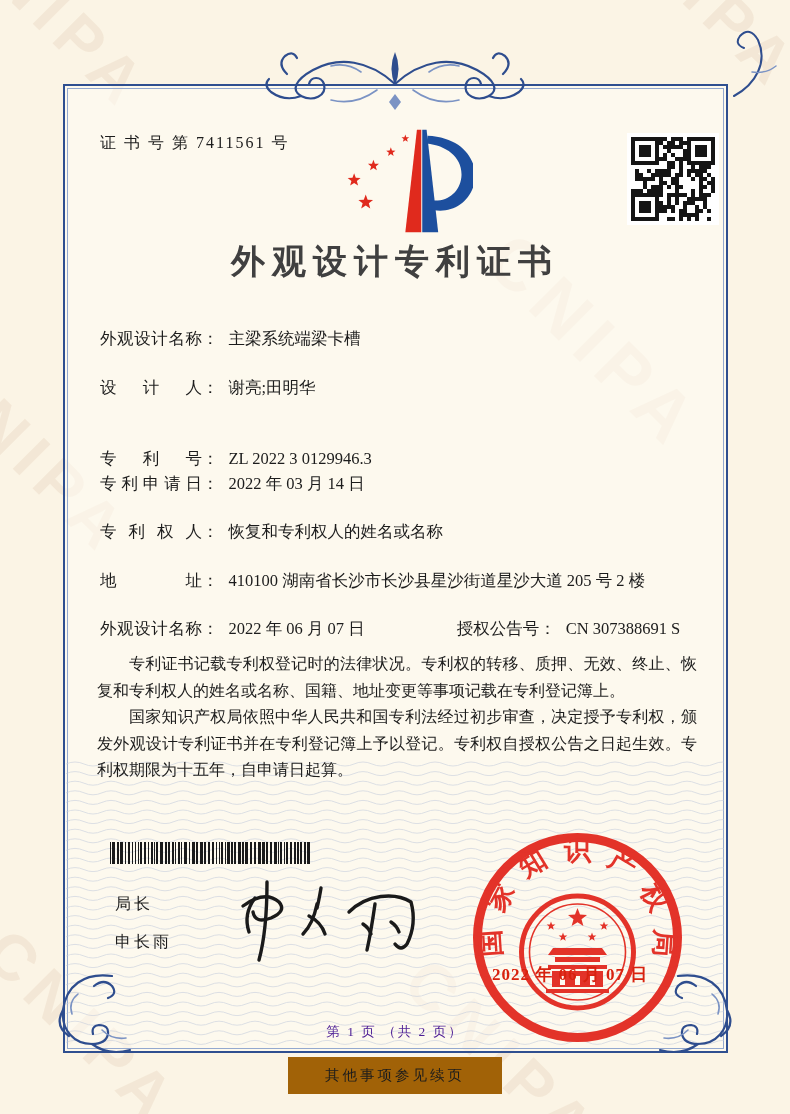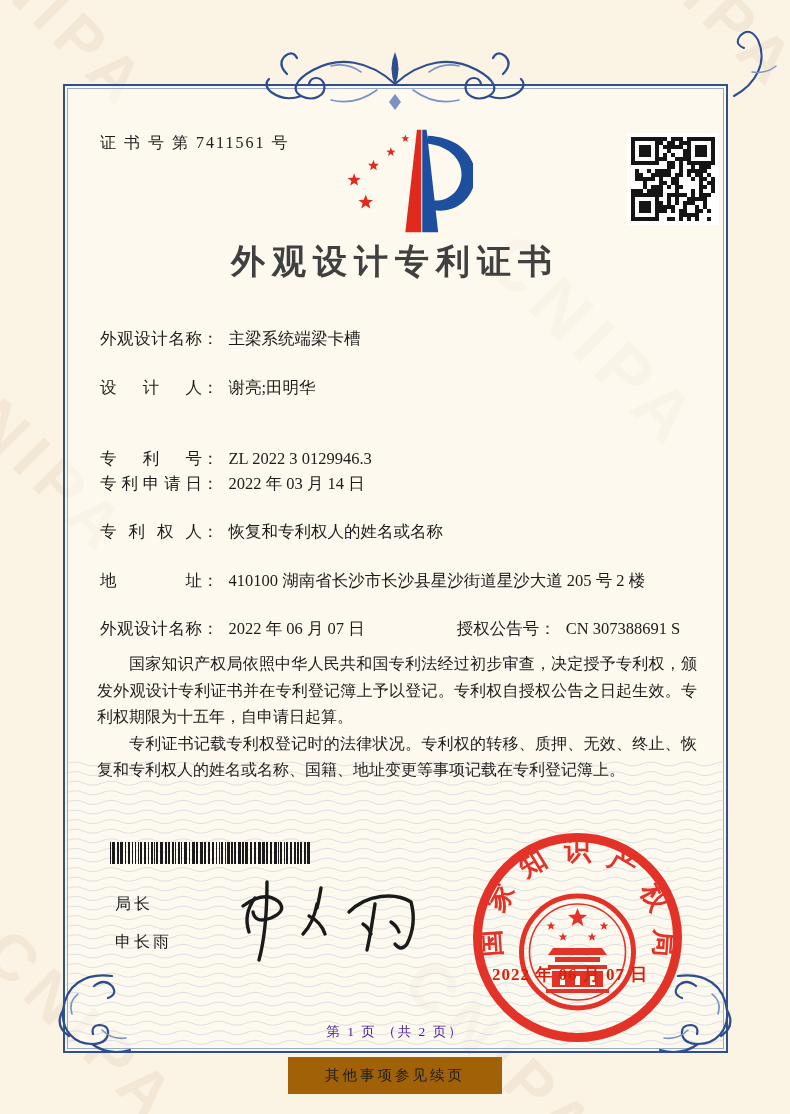--- a/index.html
+++ b/index.html
@@ -435,22 +435,22 @@
       <span class="lbl">专利权人</span><span class="colon">：</span><span>恢复和专利权人的姓名或名称</span>
     </div>
     <div class="fld" style="top:570px">
       <span class="lbl">地址</span><span class="colon">：</span><span>410100 湖南省长沙市长沙县星沙街道星沙大道 205 号 2 楼</span>
     </div>
     <div class="fld" style="top:618px">
       <span class="lbl">外观设计名称</span><span class="colon">：</span><span>2022 年 06 月 07 日</span><span class="grant2">授权公告号</span><span class="colon">：</span><span>CN 307388691 S</span>
     </div>
 
     <div class="paras">
+      <p>专利证书记载专利权登记时的法律状况。专利权的转移、质押、无效、终止、恢复和专利权人的姓名或名称、国籍、地址变更等事项记载在专利登记簿上。</p>
       <p>国家知识产权局依照中华人民共和国专利法经过初步审查，决定授予专利权，颁发外观设计专利证书并在专利登记簿上予以登记。专利权自授权公告之日起生效。专利权期限为十五年，自申请日起算。</p>
-      <p>专利证书记载专利权登记时的法律状况。专利权的转移、质押、无效、终止、恢复和专利权人的姓名或名称、国籍、地址变更等事项记载在专利登记簿上。</p>
     </div>
 
     <div class="barcode">
       <svg width="202" height="22">
           <g id="barcode-bars" fill="#1a1a1a">
             <rect x="0" y="0" width="1" height="22"></rect>
             <rect x="2" y="0" width="3" height="22"></rect>
             <rect x="7" y="0" width="2" height="22"></rect>
             <rect x="10" y="0" width="3" height="22"></rect>
             <rect x="15" y="0" width="1" height="22"></rect>

